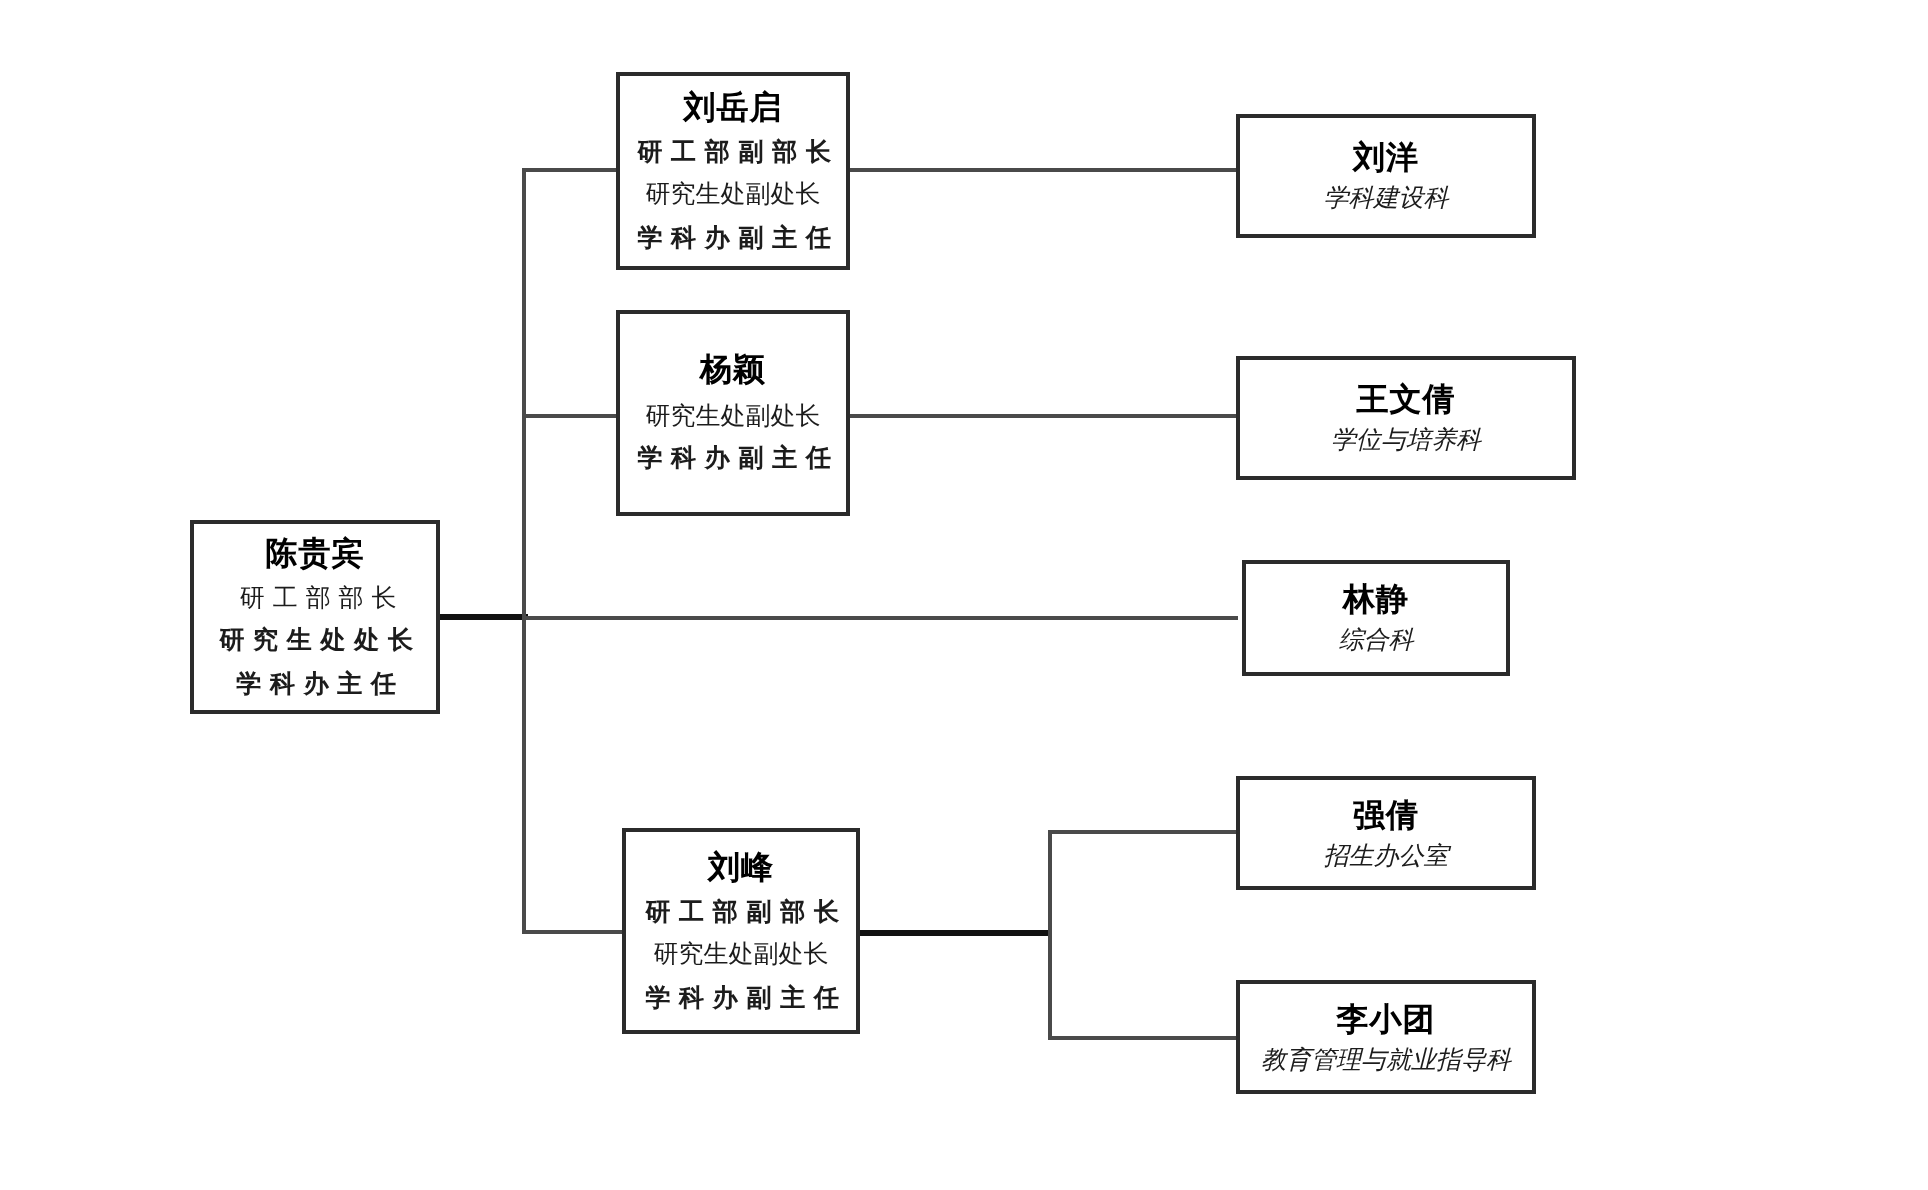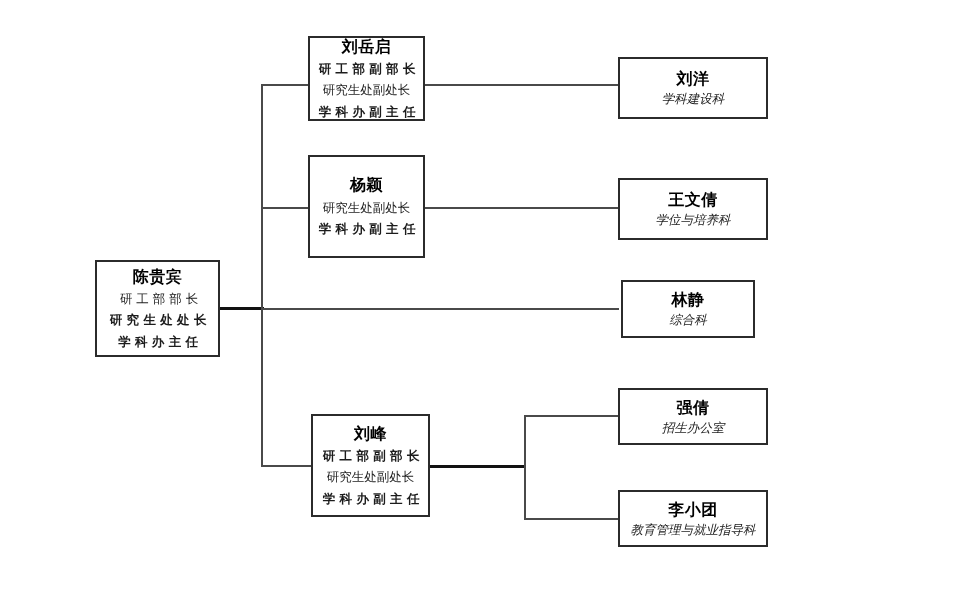--- a/index.html
+++ b/index.html
@@ -93,21 +93,21 @@
 
   <div class="line h" style="left:524px; top:518px; width:96px;"></div>
 
   <div class="node root" style="left:95px; top:260px; width:125px; height:97px;">
     <div class="nm">陈贵宾</div>
     <div class="tt spread-5">研 工 部 部 长</div>
     <div class="tt spread-6">研 究 生 处 处 长</div>
     <div class="tt spread-6">学 科 办 主 任</div>
   </div>
 
-  <div class="node deputy" style="left:308px; top:36px; width:117px; height:85px;">
+  <div class="node deputy" style="left:308px; top:36px; width:117px; height:99px;">
     <div class="nm">刘岳启</div>
     <div class="tt spread-6">研 工 部 副 部 长</div>
     <div class="tt">研究生处副处长</div>
     <div class="tt spread-6">学 科 办 副 主 任</div>
   </div>
 
   <div class="node deputy" style="left:308px; top:155px; width:117px; height:103px;justify-content:center;">
     <div class="nm">杨颖</div>
     <div class="tt">研究生处副处长</div>
     <div class="tt spread-6">学 科 办 副 主 任</div>
@@ -118,21 +118,21 @@
     <div class="tt spread-6">研 工 部 副 部 长</div>
     <div class="tt">研究生处副处长</div>
     <div class="tt spread-6">学 科 办 副 主 任</div>
   </div>
 
   <div class="node leaf" style="left:618px; top:57px; width:150px; height:62px;">
     <div class="nm">刘洋</div>
     <div class="tt">学科建设科</div>
   </div>
 
-  <div class="node leaf" style="left:618px; top:178px; width:150px; height:62px;">
+  <div class="node leaf" style="left:618px; top:178px; width:170px; height:62px;">
     <div class="nm">王文倩</div>
     <div class="tt">学位与培养科</div>
   </div>
 
   <div class="node leaf" style="left:621px; top:280px; width:134px; height:58px;">
     <div class="nm">林静</div>
     <div class="tt">综合科</div>
   </div>
 
   <div class="node leaf" style="left:618px; top:388px; width:150px; height:57px;">

